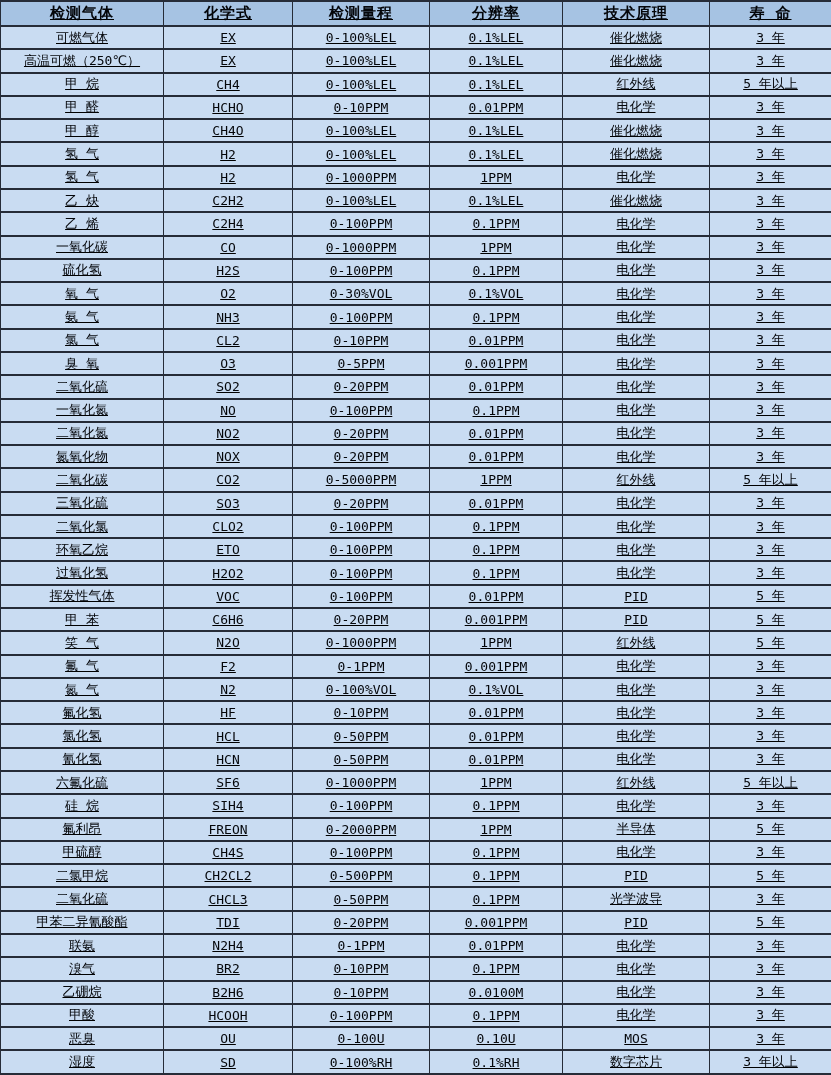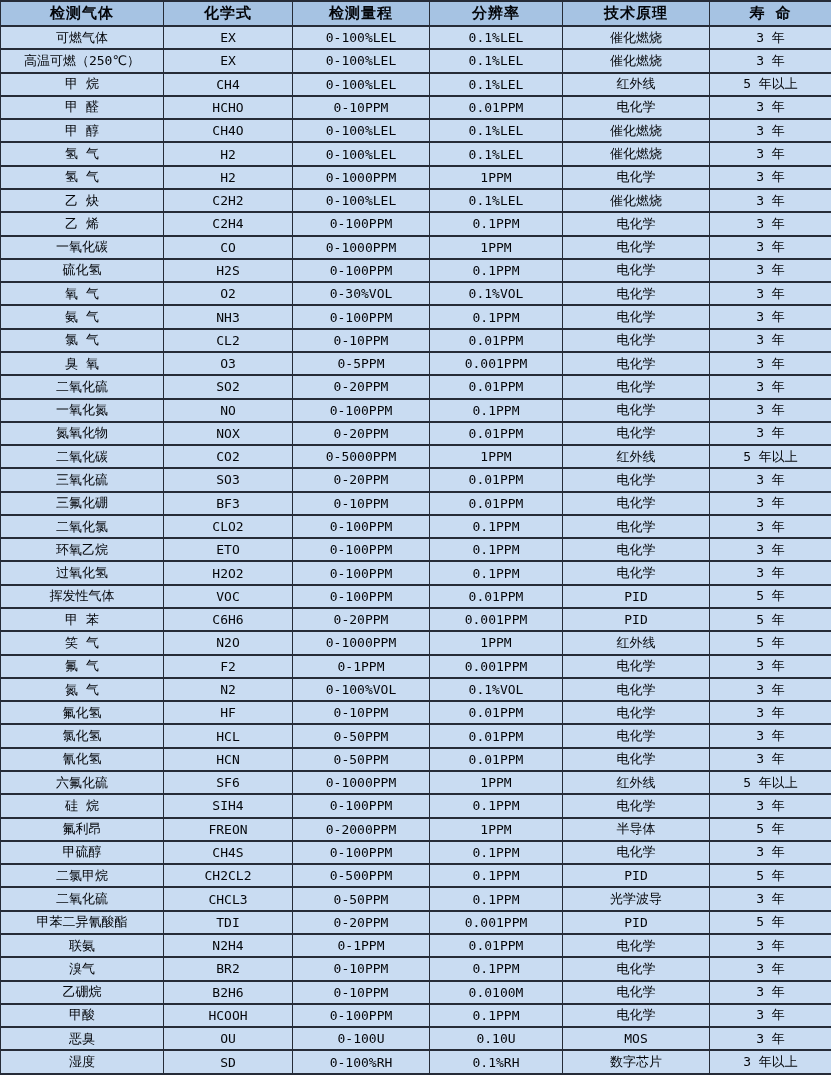--- a/index.html
+++ b/index.html
@@ -2,21 +2,21 @@
 <html style="--header-bg: #a6c3e3; --row-bg: #c9dcf2; --border: #262c38; --text: #04060a;"><head>
 <meta charset="utf-8">
 <style>
   :root{
     --header-bg:#a6c3e3;
     --row-bg:#c9dcf2;
     --border:#262c38;
     --text:#04060a;
   }
   html,body{margin:0;padding:0;background:#ffffff;}
-  .table-wrap{width:831px;height:1075px;overflow:hidden;}
+  .table-wrap{width:831px;height:1075px;overflow:hidden;text-decoration:underline;}
   table{
     border-collapse:collapse;
     table-layout:fixed;
     width:831px;height:1075px;
     font-family:"DejaVu Sans Mono","DejaVu Sans","Liberation Sans",sans-serif;
     color:var(--text);
   }
   th,td{
     border-left:1px solid var(--border);
     border-right:1px solid var(--border);
@@ -195,47 +195,47 @@
         </tr>
         <tr>
           <td>一氧化氮</td>
           <td>NO</td>
           <td>0-100PPM</td>
           <td>0.1PPM</td>
           <td>电化学</td>
           <td>3 年</td>
         </tr>
         <tr>
+          <td>二氧化氮</td>
+          <td>NO2</td>
+          <td>0-20PPM</td>
+          <td>0.01PPM</td>
+          <td>电化学</td>
+          <td>3 年</td>
+        </tr>
+        <tr>
           <td>氮氧化物</td>
           <td>NOX</td>
           <td>0-20PPM</td>
           <td>0.01PPM</td>
           <td>电化学</td>
           <td>3 年</td>
         </tr>
         <tr>
           <td>二氧化碳</td>
           <td>CO2</td>
           <td>0-5000PPM</td>
           <td>1PPM</td>
           <td>红外线</td>
           <td>5 年以上</td>
         </tr>
         <tr>
           <td>三氧化硫</td>
           <td>SO3</td>
           <td>0-20PPM</td>
-          <td>0.01PPM</td>
-          <td>电化学</td>
-          <td>3 年</td>
-        </tr>
-        <tr>
-          <td>三氟化硼</td>
-          <td>BF3</td>
-          <td>0-10PPM</td>
           <td>0.01PPM</td>
           <td>电化学</td>
           <td>3 年</td>
         </tr>
         <tr>
           <td>二氧化氯</td>
           <td>CLO2</td>
           <td>0-100PPM</td>
           <td>0.1PPM</td>
           <td>电化学</td>

